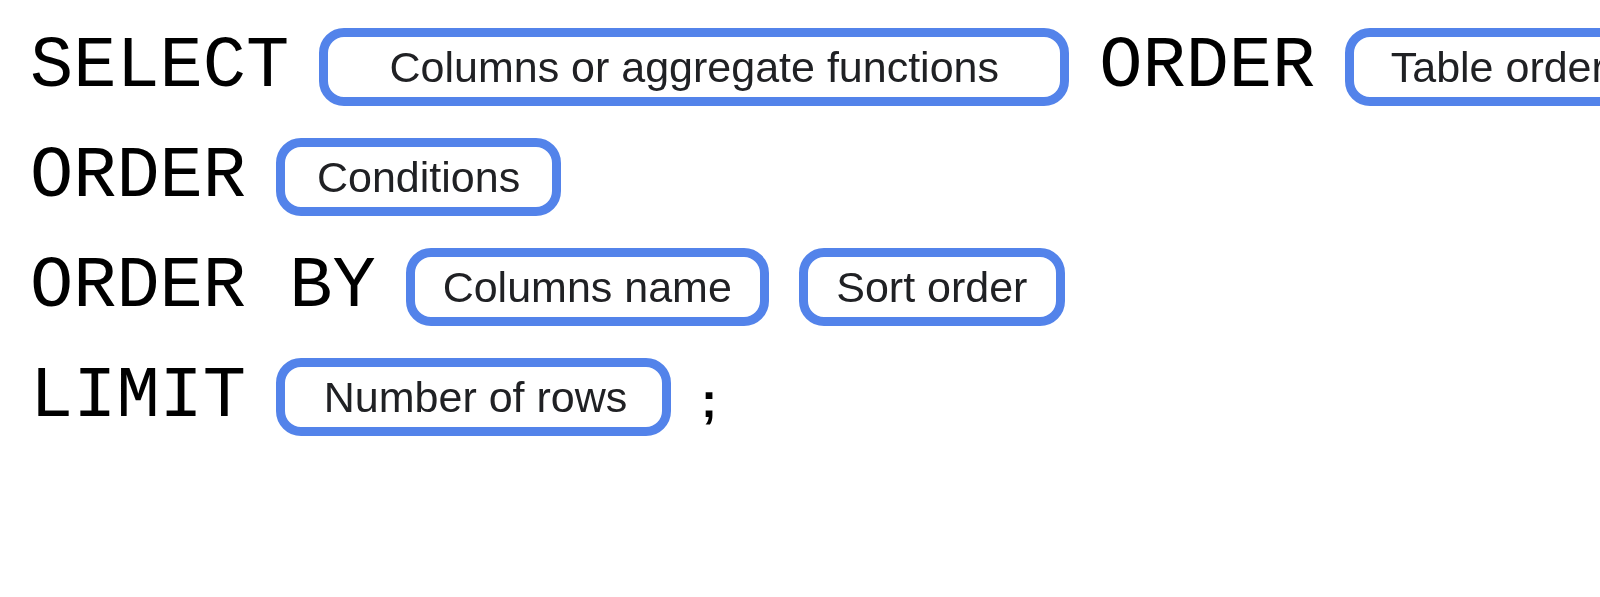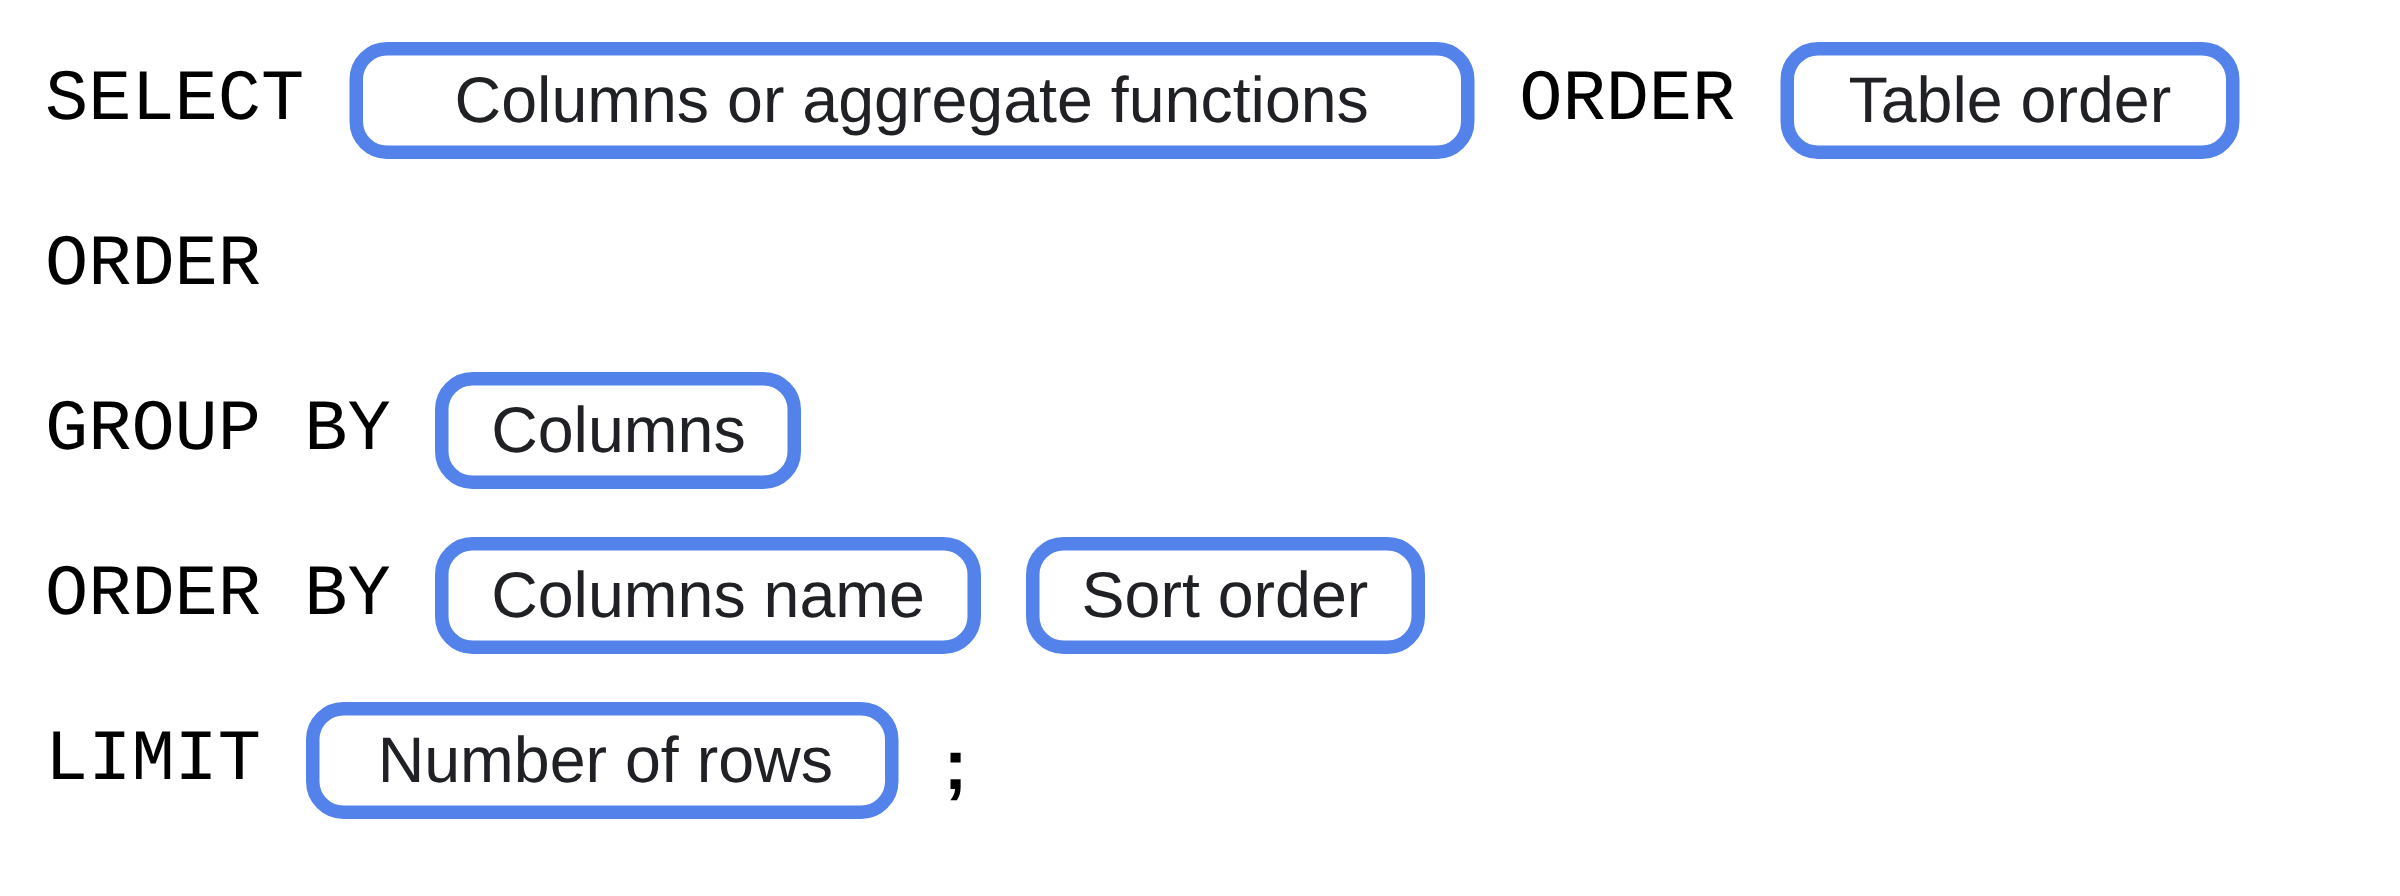--- a/index.html
+++ b/index.html
@@ -20,21 +20,21 @@
   .row {
     display: flex;
     align-items: center;
     gap: 30px;
     height: 94px;
     margin-bottom: 16px;
     white-space: nowrap;
   }
   .keyword {
     font-family: "Liberation Mono", "DejaVu Sans Mono", monospace;
-    font-size: 48px;
+    font-size: 72px;
     font-weight: 400;
     color: var(--kw-color);
     white-space: pre;
     line-height: 1;
     text-align: center;
   }
   .pill {
     height: 78px;
     border: 9px solid var(--accent);
     border-radius: 25px;
@@ -70,26 +70,23 @@
 
   <div class="row">
     <span class="keyword">SELECT</span>
     <span class="pill w-p1">Columns or aggregate functions</span>
     <span class="keyword">ORDER</span>
     <span class="pill w-p2">Table order</span>
   </div>
 
   <div class="row">
     <span class="keyword">ORDER</span>
+    <span class="pill w-p3">Conditions</span>
   </div>
 
-  <div class="row">
-    <span class="keyword">GROUP BY</span>
-    <span class="pill w-p4">Columns</span>
-  </div>
 
   <div class="row">
     <span class="keyword">ORDER BY</span>
     <span class="pill w-p5">Columns name</span>
     <span class="pill w-p6">Sort order</span>
   </div>
 
   <div class="row">
     <span class="keyword">LIMIT</span>
     <span class="pill w-p7">Number of rows</span>

